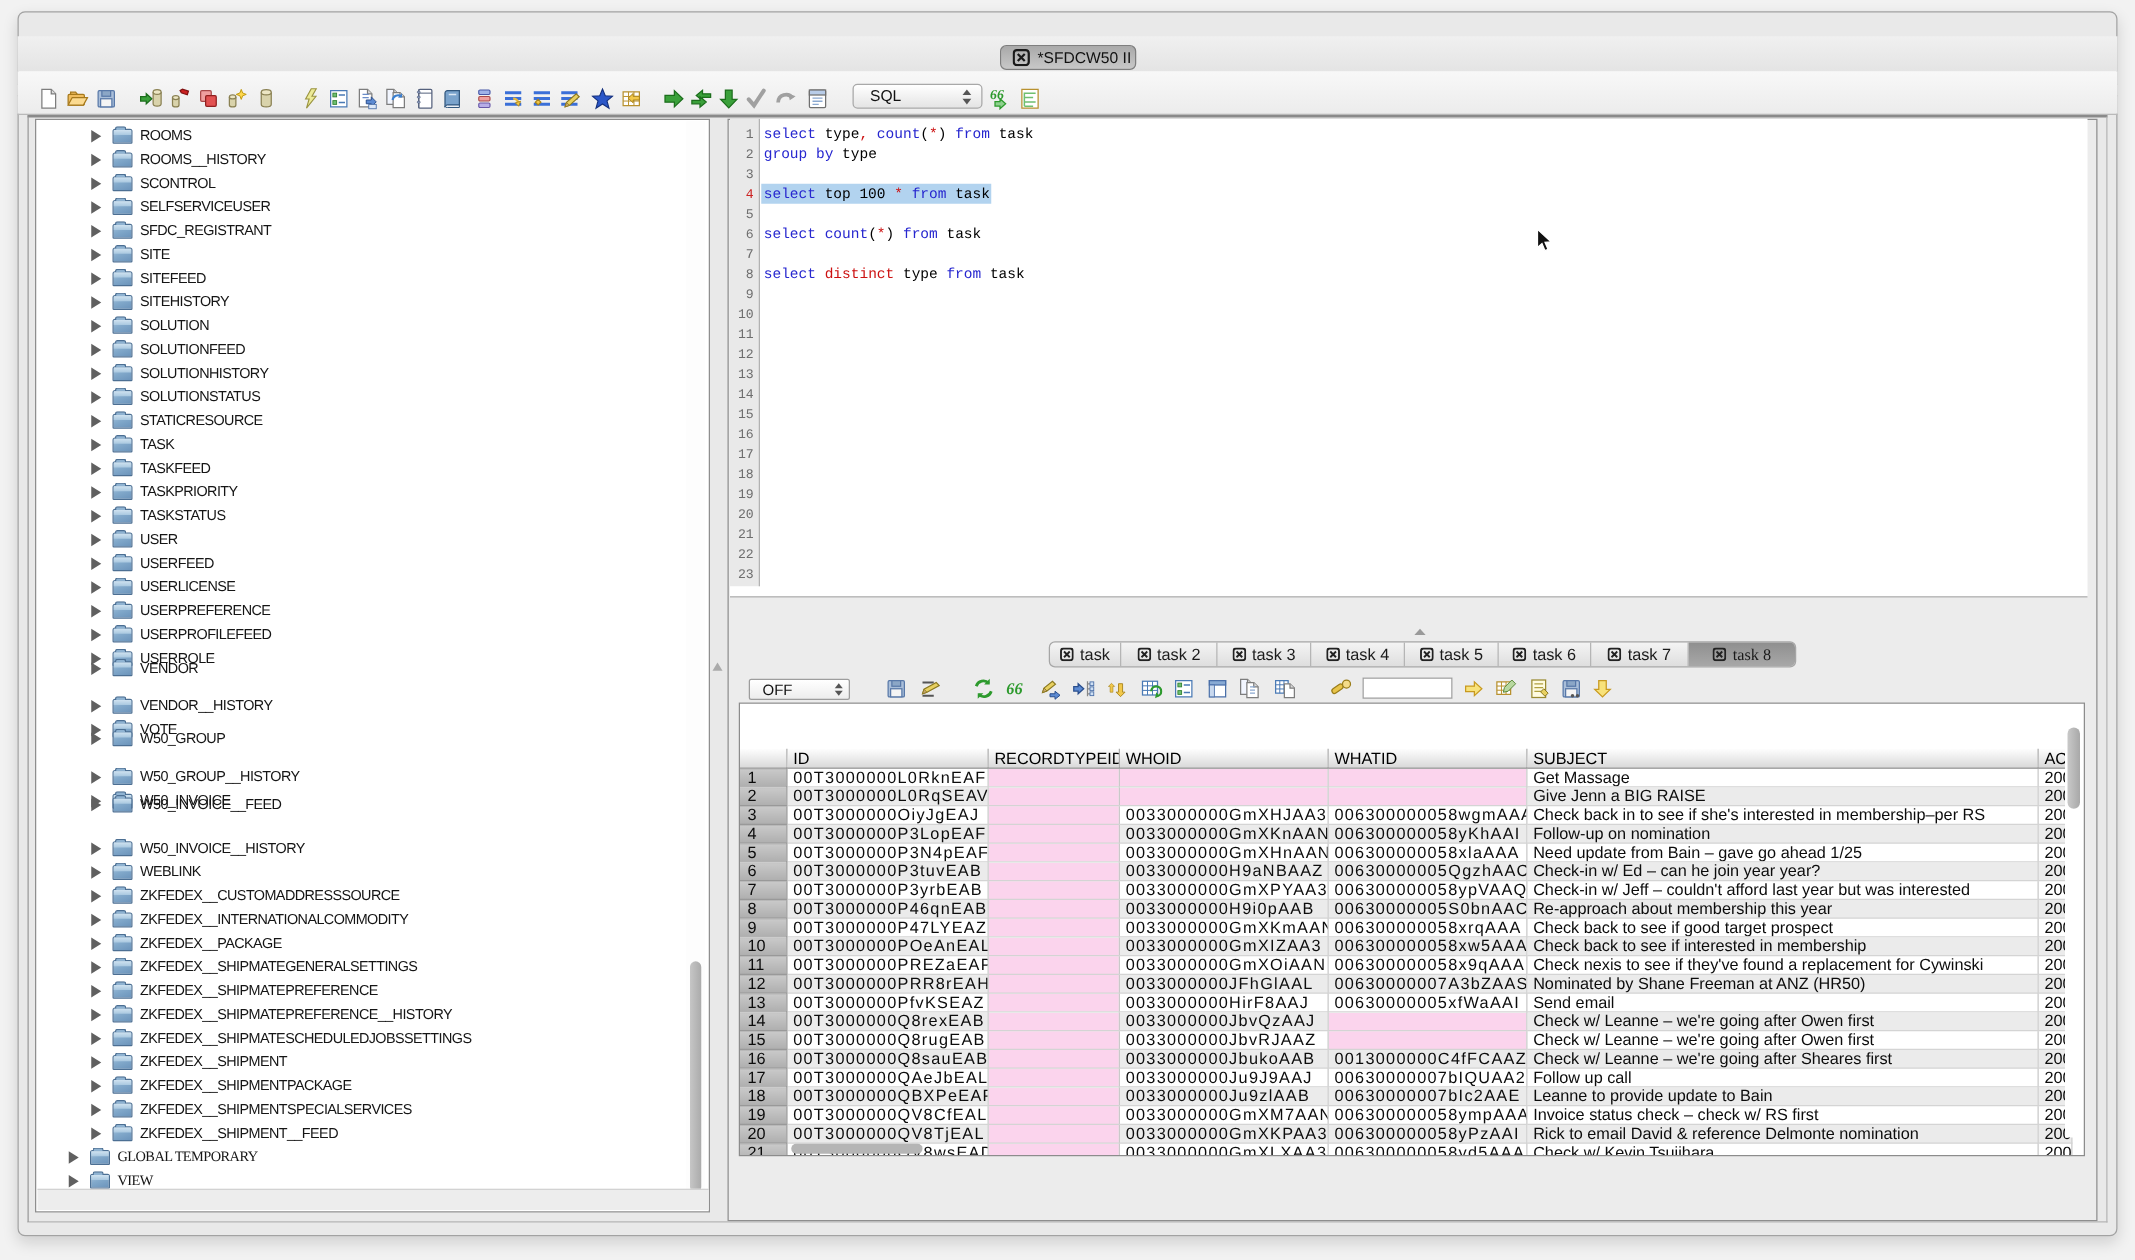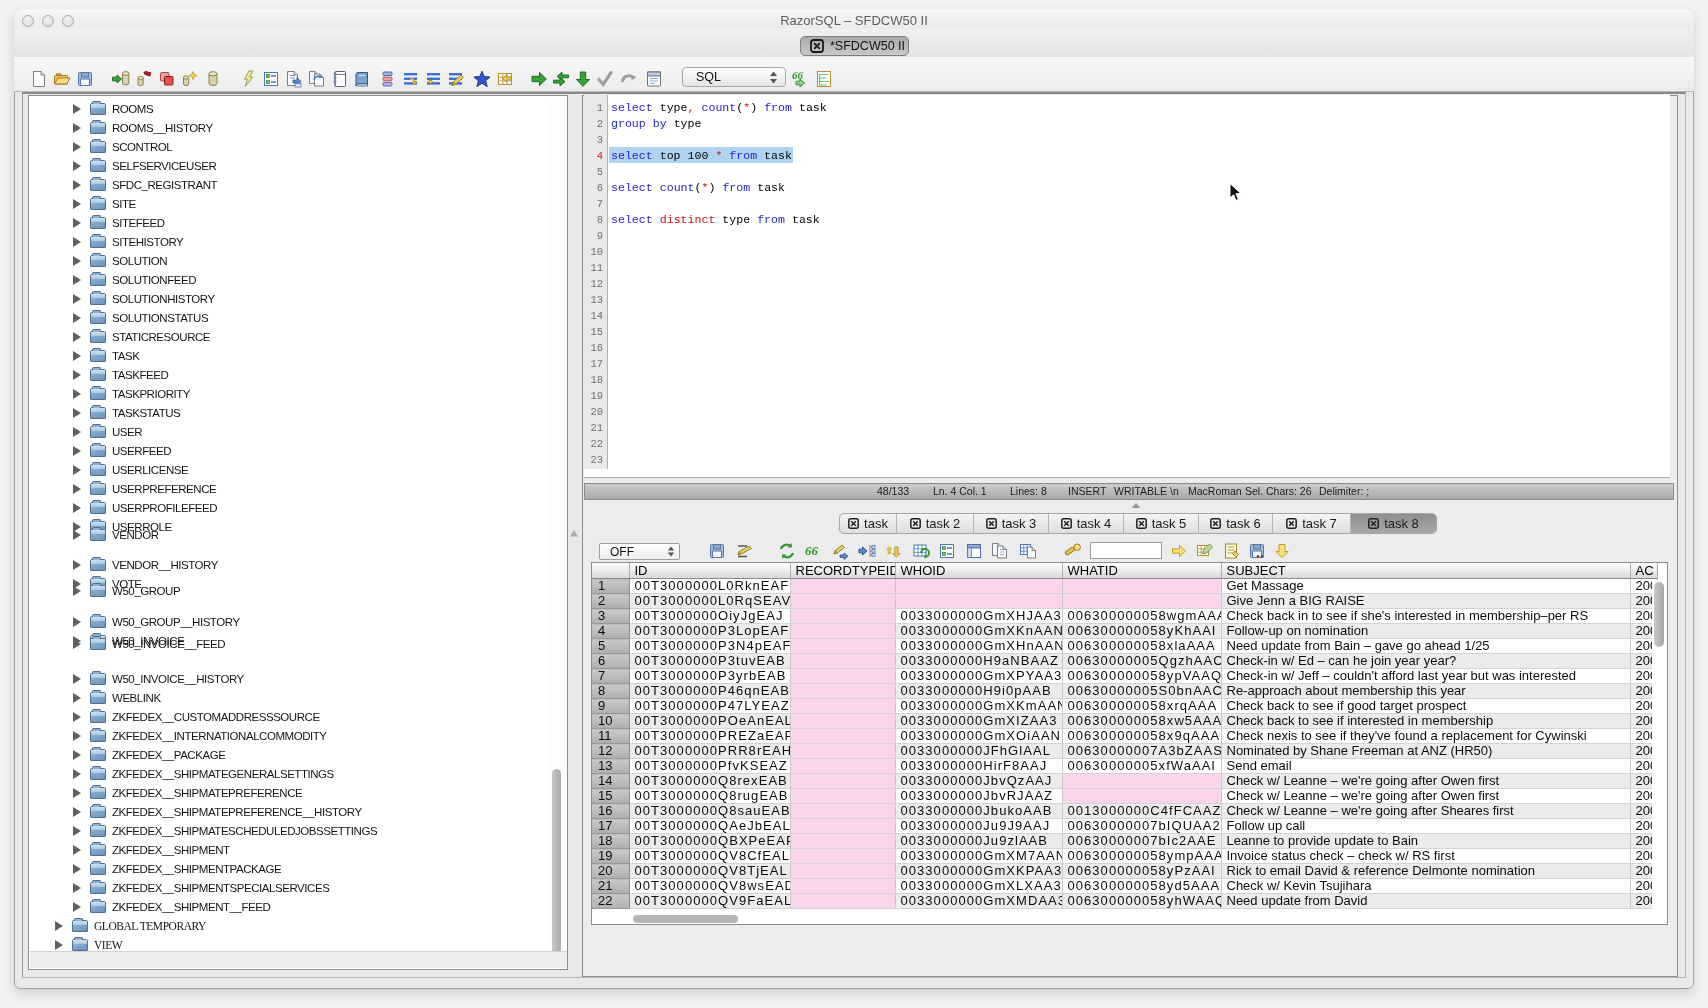--- a/index.html
+++ b/index.html
@@ -67,36 +67,36 @@
 
 #estatus{position:absolute;left:2px;top:388px;width:1088px;height:15px;
   background:linear-gradient(#cdcdcd,#a9a9a9);border:1px solid #8b8b8b;
   font-size:10.5px;color:#1c1c1c;white-space:nowrap;}
 #estatus span{position:absolute;top:1px;}
 
 #tasktabs{position:absolute;left:257px;top:418px;width:598px;height:21px;
   background:linear-gradient(#f4f4f4,#dedede);border:1px solid #a6a6a6;border-radius:5px;
   box-sizing:border-box;display:flex;font-size:13px;color:#1a1a1a;}
 .ttab{display:flex;align-items:center;justify-content:center;border-right:1px solid #b5b5b5;height:100%;box-sizing:border-box;}
-.ttab:last-child{border-right:none;}
+.ttab:last-child{border-right:none;font-family:Liberation Serif, serif;}
 .ttab.sel{background:linear-gradient(#8f8f8f,#a8a8a8);border-radius:0 4px 4px 0;}
 .xic{margin-right:5px;}
 
 #rtoolbar{position:absolute;left:2px;top:443px;width:1092px;height:26px;}
 #offbtn{position:absolute;left:15px;top:5px;width:81px;height:17px;background:linear-gradient(#ffffff,#ededed);
   border:1px solid #9d9d9d;border-radius:2px;font-size:12px;color:#111;box-sizing:border-box;}
 #sfield{position:absolute;left:506px;top:4px;width:70px;height:15px;background:#fff;border:1px solid #9d9d9d;}
 
 #rtable{position:absolute;left:9px;top:467px;width:1077px;height:363px;background:#fff;
   border:1px solid #8c8c8c;box-sizing:border-box;overflow:hidden;}
 #vsb{position:absolute;right:1px;top:17px;width:14px;height:330px;background:#fff;}
 #vthumb{position:absolute;left:2px;top:2px;width:10px;height:65px;border-radius:5px;
   background:linear-gradient(90deg,#c9c9c9,#a8a8a8);}
 #hthumb{position:absolute;left:41px;top:352px;width:105px;height:8px;border-radius:4px;background:#b5b5b5;}
-table.res{border-collapse:collapse;table-layout:fixed;width:1062px;font-size:13px;}
+table.res{border-collapse:collapse;table-layout:fixed;width:1062px;font-size:13px;margin-top:36px;}
 table.res td,table.res th{padding:0 0 0 5px;overflow:hidden;white-space:nowrap;
   border-right:1px solid #c9c9c9;border-bottom:1px solid #d4d4d4;text-align:left;font-weight:normal;}
 table.res th{height:15px;line-height:15px;background:linear-gradient(#fefefe,#d9d9d9);
   border-right:1px solid #aeaeae;border-bottom:1px solid #8a8a8a;}
 table.res td{height:14px;line-height:14px;color:#0c0c0c;}
 td.rn{background:linear-gradient(#c9c9c9,#aeaeae) !important;border-right:1px solid #8f8f8f !important;
   border-bottom:1px solid #999 !important;color:#222;padding-left:6px !important;}
 tr.even td{background:#ebebeb;}
 tr.odd td{background:#ffffff;}
 td.pink{background:#fbd4ed !important;}
@@ -107,26 +107,20 @@
 #botbar .sq{position:absolute;left:4px;top:8px;width:12px;height:12px;background:#c6c6c6;
   border:1px solid #9a9a9a;}
 #botbar .sq:before{content:"";position:absolute;left:2px;top:2px;width:6px;height:6px;background:#a8a8a8;}
 #bottext{position:absolute;left:20px;top:7px;font-family:"Liberation Mono",monospace;
   font-size:11px;letter-spacing:-0.7px;color:#111;}
 .icon{position:absolute;top:0;}
 </style>
 </head>
 <body>
 <div id="win">
-  <div id="titlebar">
-    <div class="light" style="left:8px;"></div>
-    <div class="light" style="left:27.5px;"></div>
-    <div class="light" style="left:47.5px;"></div>
-    <div id="title">RazorSQL – SFDCW50 II</div>
-  </div>
   <div id="tabstrip">
       <div id="tabshelf"></div>
     </div>
   <div id="maintab"><svg style="margin:0 6px 0 9px" width="14" height="14" viewBox="0 0 14 14">
         <rect x="1" y="1" width="12" height="12" rx="2.5" fill="none" stroke="#1a1a1a" stroke-width="1.8"></rect>
         <path d="M4.2 4.2 L9.8 9.8 M9.8 4.2 L4.2 9.8" stroke="#1a1a1a" stroke-width="1.8"></path>
       </svg>*SFDCW50 II</div>
   <div id="toolbar">
       <svg class="icon" style="left:16px;top:13px" width="18" height="18" viewBox="0 0 18 18">
         <path d="M3.5 1.5 h7.5 l3.5 3.5 V16.5 H3.5 Z" fill="#fff" stroke="#7d7d7d"></path>
@@ -324,31 +318,20 @@
       <div id="treebot"></div>
     </div>
   <div id="rpanel">
     <div id="editor">
       <div id="sel4"></div>
       <div id="gutter">
           <div id="gutnums">1<br>2<br>3<br><span style="color:#cc2222">4</span><br>5<br>6<br>7<br>8<br>9<br>10<br>11<br>12<br>13<br>14<br>15<br>16<br>17<br>18<br>19<br>20<br>21<br>22<br>23</div>
         </div>
       <div id="code"><span class="k">select</span> type<span class="r">,</span> <span class="k">count</span>(<span class="r">*</span>) <span class="k">from</span> task<br><span class="k">group by</span> type<br><br><span class="k">select</span> top 100 <span class="r">*</span> <span class="k">from</span> task<br><br><span class="k">select</span> <span class="k">count</span>(<span class="r">*</span>) <span class="k">from</span> task<br><br><span class="k">select</span> <span class="r">distinct</span> type <span class="k">from</span> task</div>
     </div>
-    <div id="estatus">
-        <span style="left:292px">48/133</span>
-        <span style="left:348px">Ln. 4 Col. 1</span>
-        <span style="left:425px">Lines: 8</span>
-        <span style="left:483px">INSERT</span>
-        <span style="left:529px">WRITABLE</span>
-        <span style="left:585px">\n</span>
-        <span style="left:603px">MacRoman</span>
-        <span style="left:660px">Sel. Chars: 26</span>
-        <span style="left:734px">Delimiter: ;</span>
-      </div>
     <div id="tasktabs">
         <div class="ttab" style="width:57px"><svg class="xic" width="11" height="11" viewBox="0 0 11 11">
             <rect x="0.8" y="0.8" width="9.4" height="9.4" rx="2" fill="none" stroke="#222" stroke-width="1.5"></rect>
             <path d="M3.2 3.2 L7.8 7.8 M7.8 3.2 L3.2 7.8" stroke="#222" stroke-width="1.5" fill="none"></path>
           </svg>task</div>
         <div class="ttab" style="width:77px"><svg class="xic" width="11" height="11" viewBox="0 0 11 11">
             <rect x="0.8" y="0.8" width="9.4" height="9.4" rx="2" fill="none" stroke="#222" stroke-width="1.5"></rect>
             <path d="M3.2 3.2 L7.8 7.8 M7.8 3.2 L3.2 7.8" stroke="#222" stroke-width="1.5" fill="none"></path>
           </svg>task 2</div>
         <div class="ttab" style="width:75px"><svg class="xic" width="11" height="11" viewBox="0 0 11 11">

